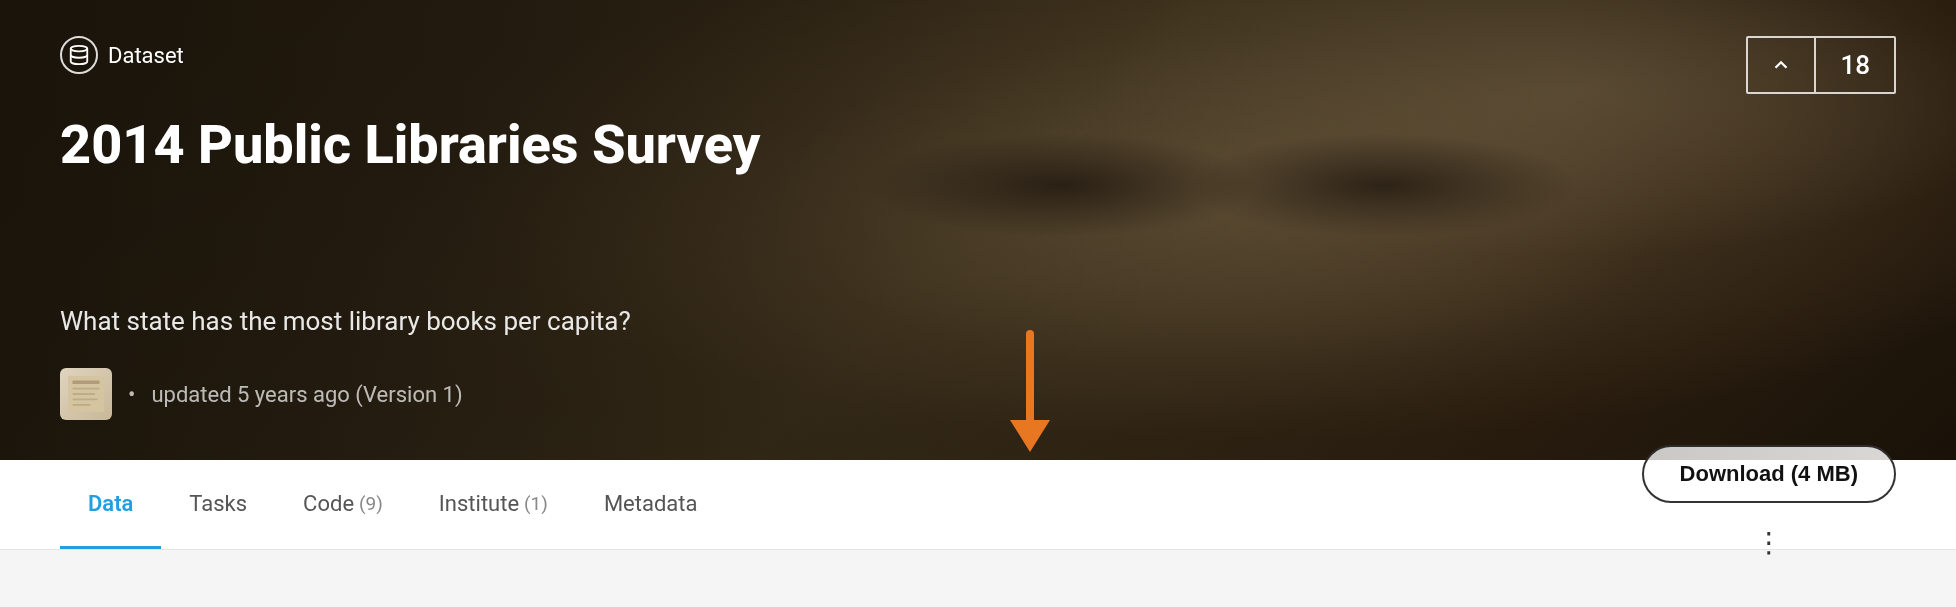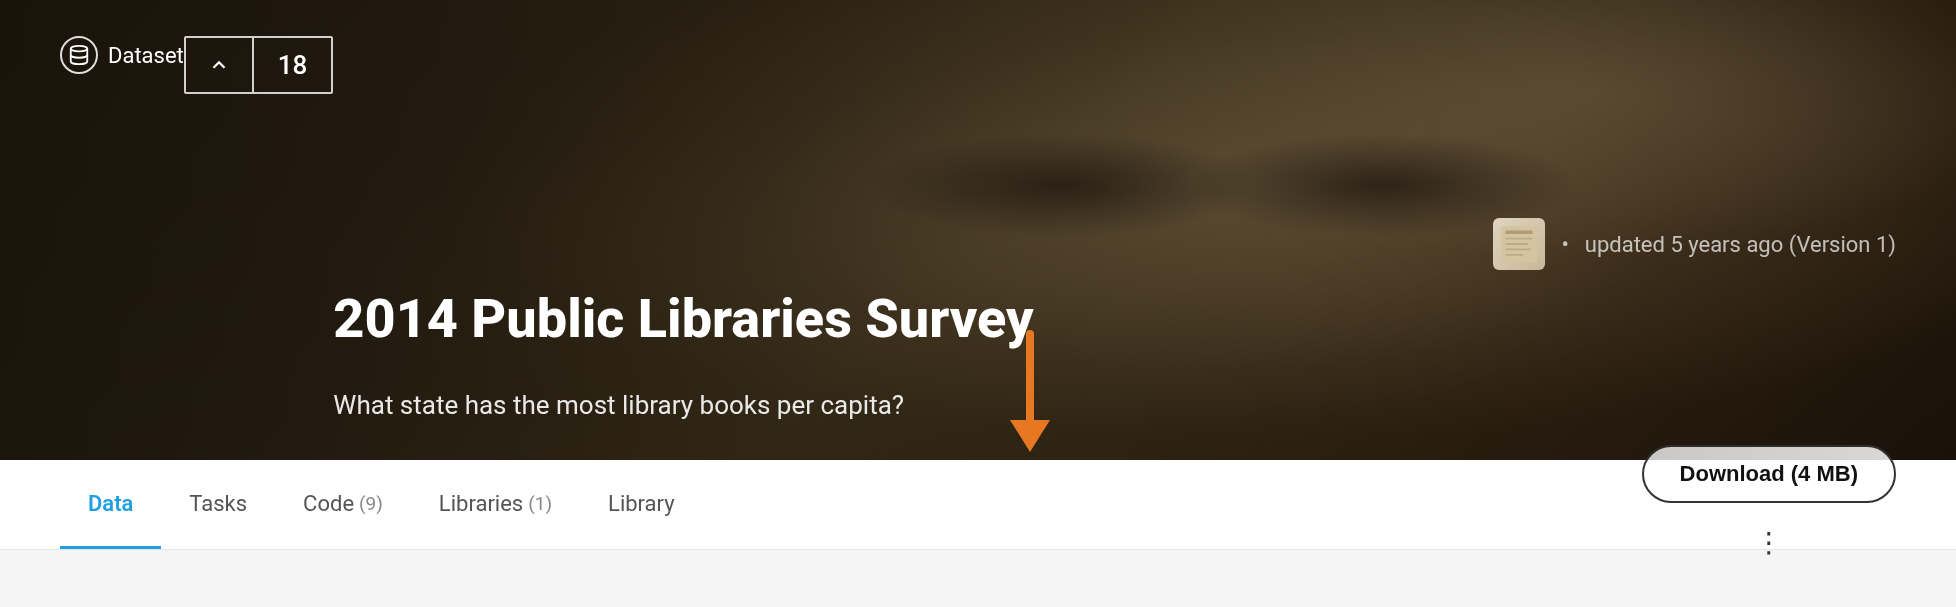--- a/index.html
+++ b/index.html
@@ -59,21 +59,21 @@
       position: absolute;
       inset: 0;
       background: linear-gradient(to right, rgba(20,15,8,0.75) 0%, rgba(20,15,8,0.4) 50%, rgba(20,15,8,0.15) 100%);
       z-index: 1;
     }
 
     .hero-content {
       position: relative;
       z-index: 2;
       display: flex;
-      flex-direction: row;
+      flex-direction: column;
       height: 100%;
     }
 
     .hero-top-row {
       display: flex;
       justify-content: space-between;
       align-items: flex-start;
     }
 
     .dataset-badge {
@@ -123,21 +123,21 @@
       font-size: 26px;
       font-weight: 500;
       display: flex;
       align-items: center;
     }
 
     .hero-main {
       flex: 1;
       display: flex;
       flex-direction: column;
-      justify-content: flex-end;
+      justify-content: space-between;
       padding-top: 20px;
       gap: 22px;
     }
 
     .hero-title {
       font-size: 54px;
       font-weight: 800;
       color: #fff;
       line-height: 1.15;
       margin-bottom: 18px;
@@ -395,25 +395,25 @@
           <span>Data</span>
         </a>
         <a class="nav-tab">
           <span>Tasks</span>
         </a>
         <a class="nav-tab">
           <span>Code</span>
             <span class="badge">(9)</span>
         </a>
         <a class="nav-tab">
-          <span>Libraries</span>
+          <span>Institute</span>
             <span class="badge">(1)</span>
         </a>
         <a class="nav-tab">
-          <span>Library</span>
+          <span>Metadata</span>
         </a>
       </div>
 
       <div class="nav-actions">
         <button class="btn-download">Download (4 MB)</button>
         <button class="btn-more">
           <span>⋮</span>
         </button>
       </div>
     </div>

